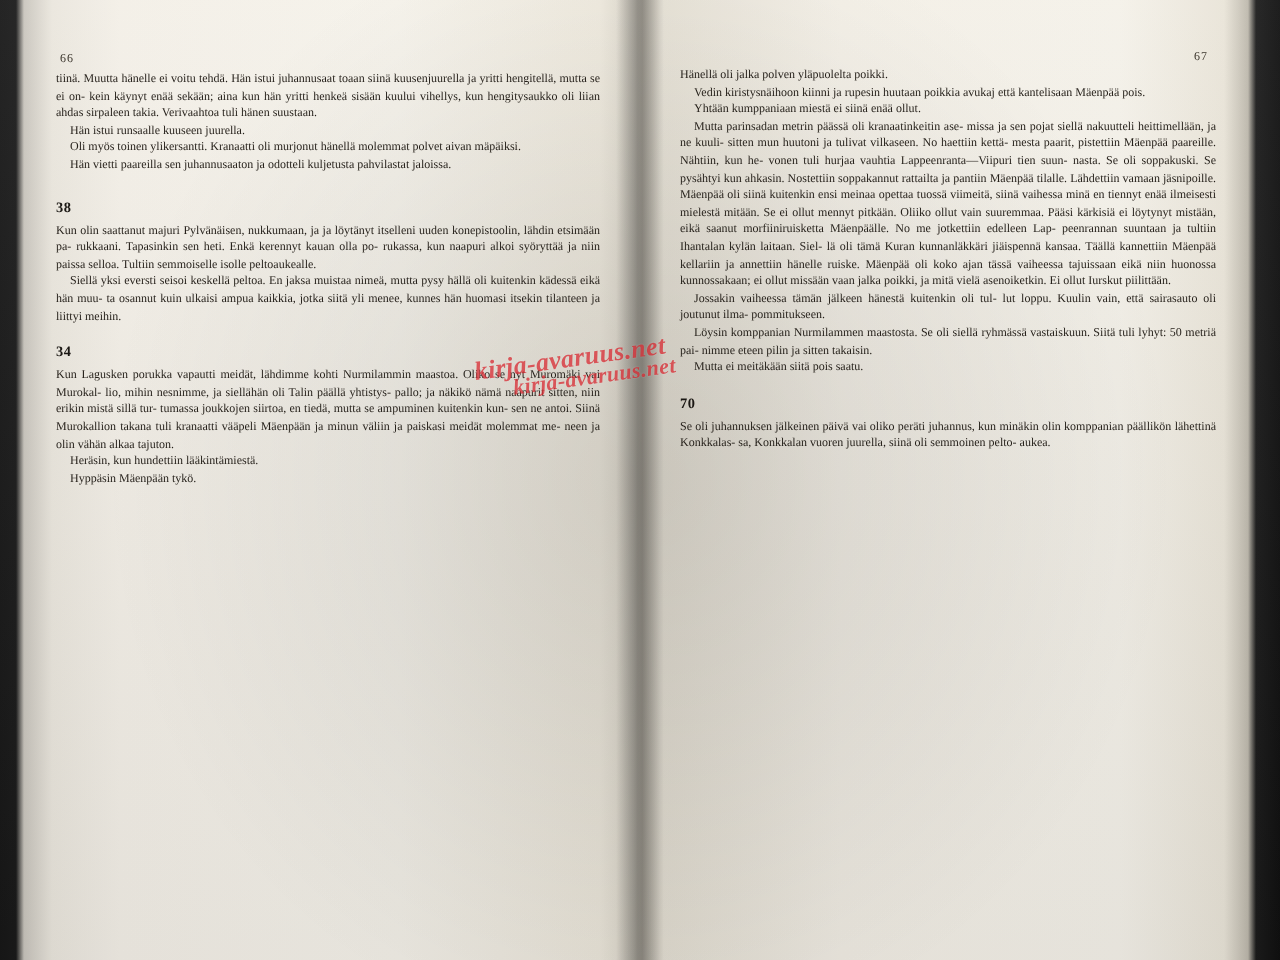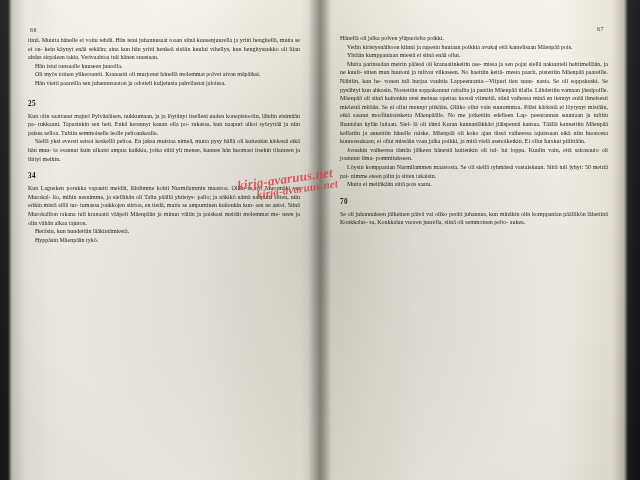--- a/index.html
+++ b/index.html
@@ -134,21 +134,21 @@
   <div class="spread">
 
     <div class="page left">
       <div class="folio left">66</div>
       <div class="col">
         <p class="noind">tiinä. Muutta hänelle ei voitu tehdä. Hän istui juhannusaat toaan siinä kuusenjuurella ja yritti hengitellä, mutta se ei on- kein käynyt enää sekään; aina kun hän yritti henkeä sisään kuului vihellys, kun hengitysaukko oli liian ahdas sirpaleen takia. Verivaahtoa tuli hänen suustaan.</p>
         <p>Hän istui runsaalle kuuseen juurella.</p>
         <p>Oli myös toinen ylikersantti. Kranaatti oli murjonut hänellä molemmat polvet aivan mäpäiksi.</p>
         <p>Hän vietti paareilla sen juhannusaaton ja odotteli kuljetusta pahvilastat jaloissa.</p>
 
-        <div class="secnum first">25</div>
+        <div class="secnum first">38</div>
         <p class="noind">Kun olin saattanut majuri Pylvänäisen, nukkumaan, ja ja löytänyt itselleni uuden konepistoolin, lähdin etsimään pa- rukkaani. Tapasinkin sen heti. Enkä kerennyt kauan olla po- rukassa, kun naapuri alkoi syöryttää ja niin paissa selloa. Tultiin semmoiselle isolle peltoaukealle.</p>
         <p>Siellä yksi eversti seisoi keskellä peltoa. En jaksa muistaa nimeä, mutta pysy hällä oli kuitenkin kädessä eikä hän muu- ta osannut kuin ulkaisi ampua kaikkia, jotka siitä yli menee, kunnes hän huomasi itsekin tilanteen ja liittyi meihin.</p>
 
         <div class="secnum">34</div>
         <p class="noind">Kun Lagusken porukka vapautti meidät, lähdimme kohti Nurmilammin maastoa. Oliko se nyt Muromäki vai Murokal- lio, mihin nesnimme, ja siellähän oli Talin päällä yhtistys- pallo; ja näkikö nämä naapurit sitten, niin erikin mistä sillä tur- tumassa joukkojen siirtoa, en tiedä, mutta se ampuminen kuitenkin kun- sen ne antoi. Siinä Murokallion takana tuli kranaatti vääpeli Mäenpään ja minun väliin ja paiskasi meidät molemmat me- neen ja olin vähän alkaa tajuton.</p>
         <p>Heräsin, kun hundettiin lääkintämiestä.</p>
         <p>Hyppäsin Mäenpään tykö.</p>
       </div>
     </div>
 

